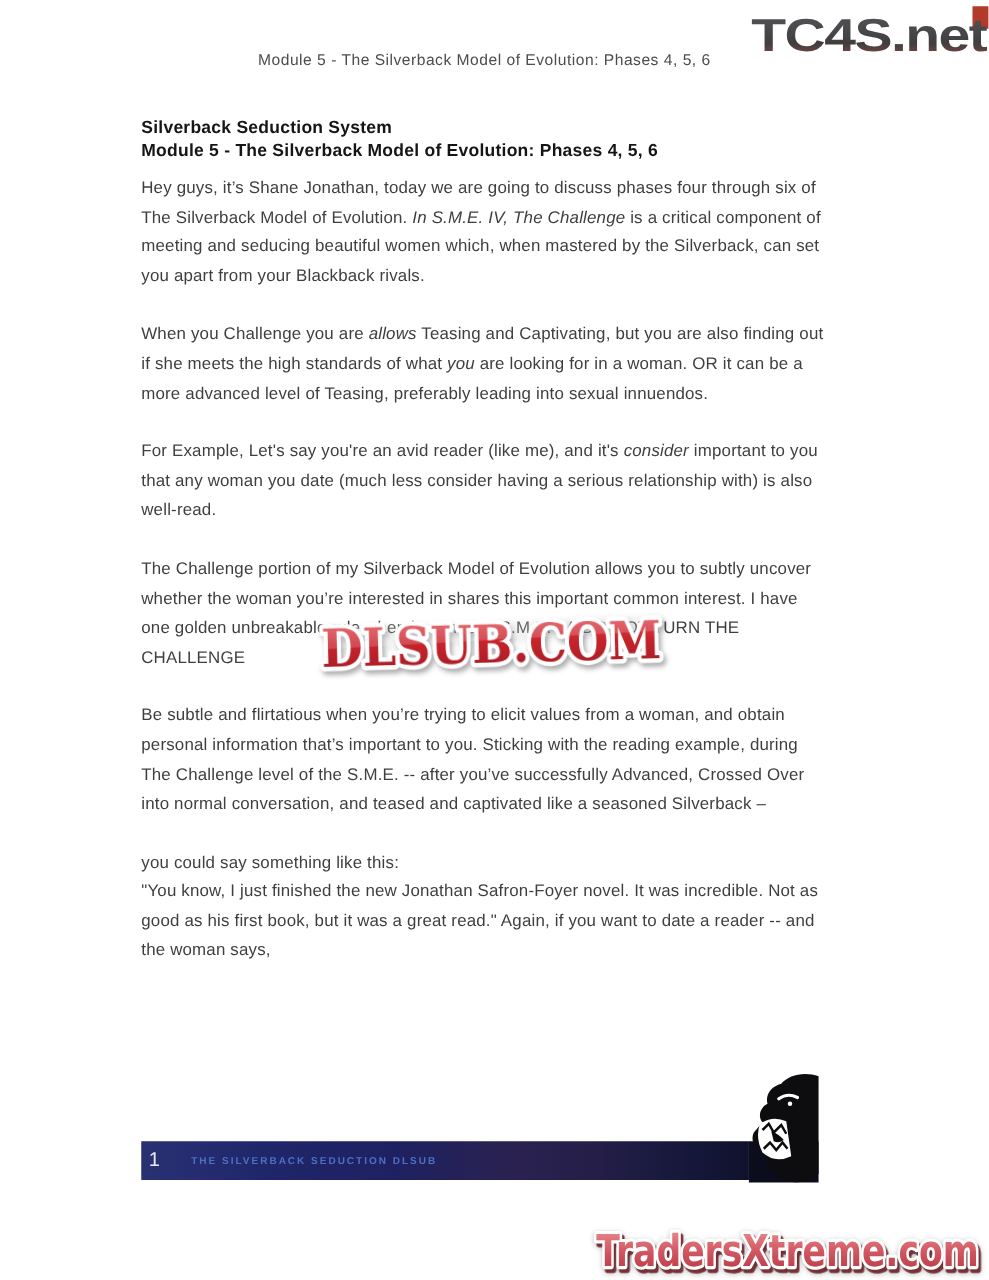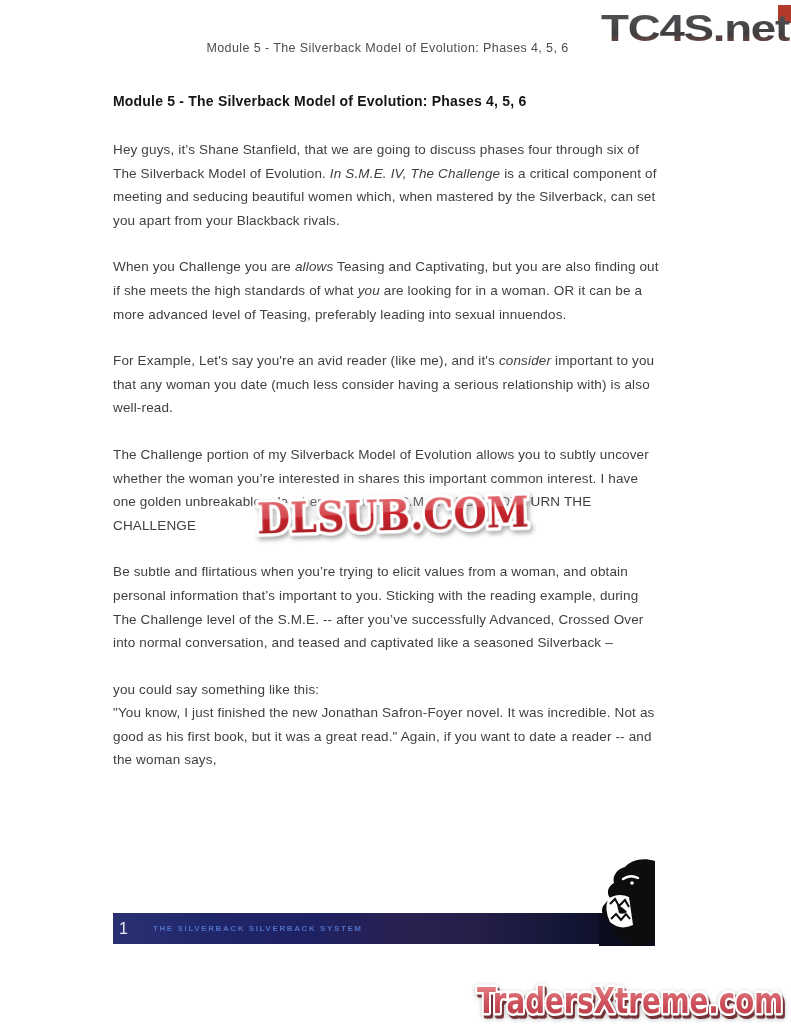--- a/index.html
+++ b/index.html
@@ -63,25 +63,26 @@
           <stop offset="100%" stop-color="#99695c"></stop>
         </linearGradient>
       </defs>
       <text x="97" y="36" text-anchor="middle" font-family="Liberation Sans, sans-serif" font-size="37" font-weight="bold" letter-spacing="-1" textLength="188" lengthAdjust="spacingAndGlyphs" fill="url(#tcgrad)">TC4S.net</text>
     </svg>
   </div>
 
   <div class="runhead">Module 5 - The Silverback Model of Evolution: Phases 4, 5, 6</div>
 
   <div class="doc-title">
+    <div>Silverback Seduction System</div>
     <div>Module 5 - The Silverback Model of Evolution: Phases 4, 5, 6</div>
   </div>
 
   <div class="body-copy">
-      <p><span>Hey guys, it’s Shane Stanfield, that we are going to discuss phases four through six of The Silverback Model of Evolution.  </span><span class="it">In S.M.E. IV, The Challenge</span><span> is a critical component of meeting and seducing beautiful women which, when mastered by the Silverback, can set you apart from your Blackback rivals.</span></p>
+      <p><span>Hey guys, it’s Shane Jonathan, today we are going to discuss phases four through six of The Silverback Model of Evolution.  </span><span class="it">In S.M.E. IV, The Challenge</span><span> is a critical component of meeting and seducing beautiful women which, when mastered by the Silverback, can set you apart from your Blackback rivals.</span></p>
       <p><span>When you Challenge you are </span><span class="it">allows</span><span> Teasing and Captivating, but you are also finding out if she meets the high standards of what </span><span class="it">you</span><span> are looking for in a woman. OR it can be a more advanced level of Teasing, preferably leading into sexual innuendos.</span></p>
       <p><span>For Example, Let's say you're an avid reader (like me), and it's </span><span class="it">consider</span><span> important to you that any woman you date (much less consider having a serious relationship with) is also well-read.</span></p>
       <p><span>The Challenge portion of my Silverback Model of Evolution allows you to subtly uncover whether the woman you’re interested in shares this important common interest.  I have one golden unbreakable rule when it comes to S.M.E. IV: DO </span><span class="un">NOT</span><span> TURN THE CHALLENGE</span></p>
       <p><span>Be subtle and flirtatious when you’re trying to elicit values from a woman, and obtain personal information that’s important to you. Sticking with the reading example, during The Challenge level of the S.M.E. -- after you’ve successfully Advanced, Crossed Over into normal conversation, and teased and captivated like a seasoned Silverback –</span></p>
       <p><span>you could say something like this:</span><br><span>"You know, I just finished the new Jonathan Safron-Foyer novel. It was incredible. Not as good as his first book, but it was a great read." Again, if you want to date a reader -- and the woman says,</span></p>
     </div>
 
   <div class="stamp">
     <svg width="290" height="58" viewBox="0 0 290 58">
       <defs>
@@ -91,21 +92,21 @@
           <stop offset="100%" stop-color="#9e1b21"></stop>
         </linearGradient>
       </defs>
       <text x="145" y="44" text-anchor="middle" font-family="DejaVu Serif, serif" font-size="42" font-weight="bold" textLength="272" lengthAdjust="spacingAndGlyphs" paint-order="stroke" stroke="#ffffff" stroke-width="7" stroke-linejoin="round" fill="url(#wmred)">DLSUB.COM</text>
       <polygon points="10,12 280,6 280,22 10,30" fill="rgba(255,255,255,0.18)"></polygon>
     </svg>
   </div>
 
   <div class="footer-bar">
     <div class="page-num">1</div>
-    <div class="footer-label">THE SILVERBACK SILVERBACK SYSTEM</div>
+    <div class="footer-label">THE SILVERBACK SEDUCTION DLSUB</div>
   </div>
 
   <div class="gorilla">
     <svg width="56" height="92" viewBox="0 0 56 92">
       <rect x="0" y="0" width="56" height="92" fill="#ffffff"></rect>
       <rect x="0" y="56" width="56" height="33" fill="#0b0d1d"></rect>
       <path d="M56,4 C44,0 32,3 26,10 C18,12 13,19 15,26 C9,29 7,36 11,41 L4,49 C1,56 5,62 12,64 C13,74 19,83 29,87 C40,91 51,88 56,82 Z" fill="#0d0d0f"></path>
       <path d="M24,22 Q31,17 39,21" stroke="#ffffff" stroke-width="2.5" fill="none" stroke-linecap="round"></path>
       <circle cx="33" cy="26" r="1.8" fill="#ffffff"></circle>
       <path d="M9,42 Q19,35 30,40 L34,68 Q21,74 11,65 Q5,53 9,42 Z" fill="#ffffff"></path>

